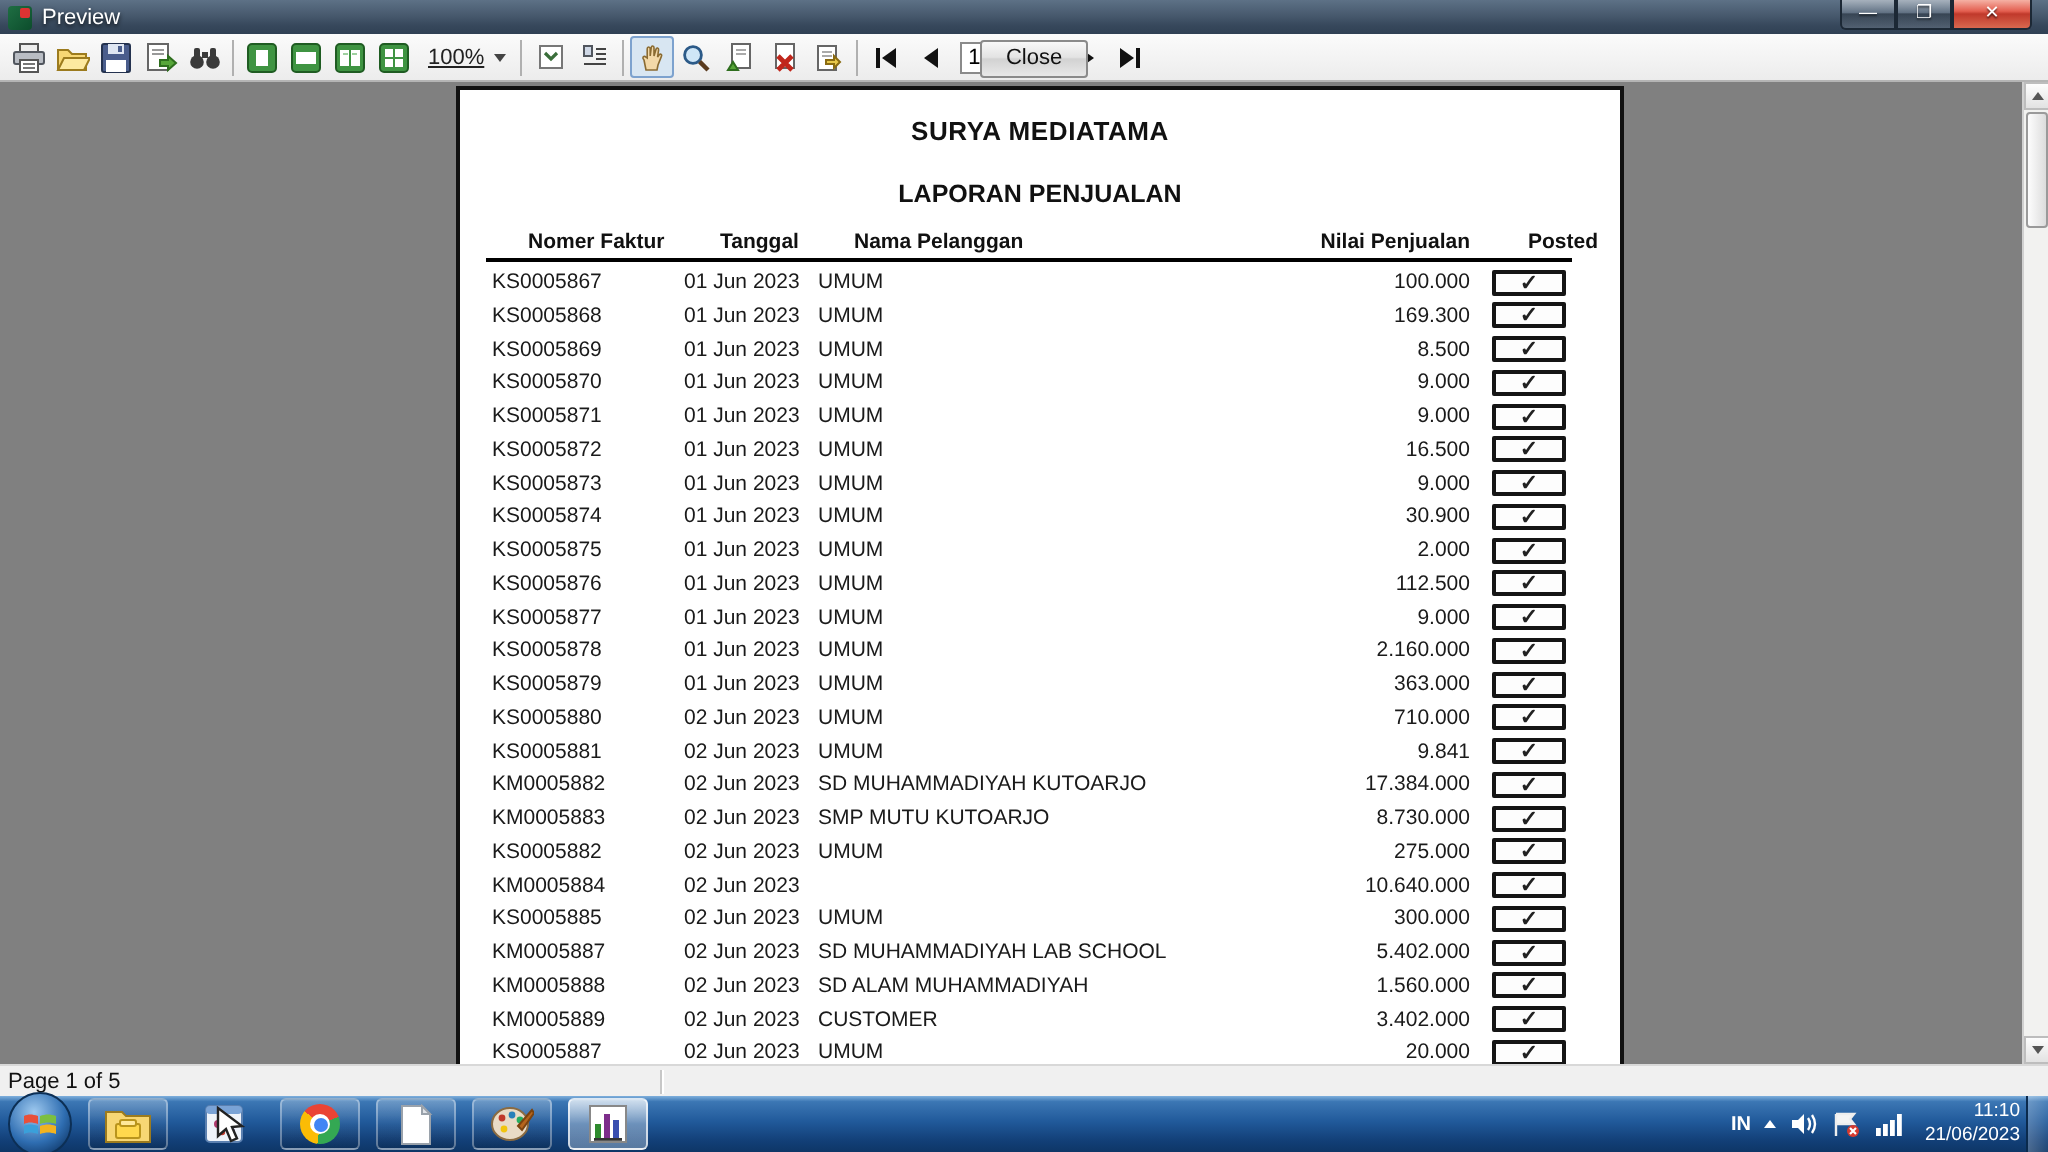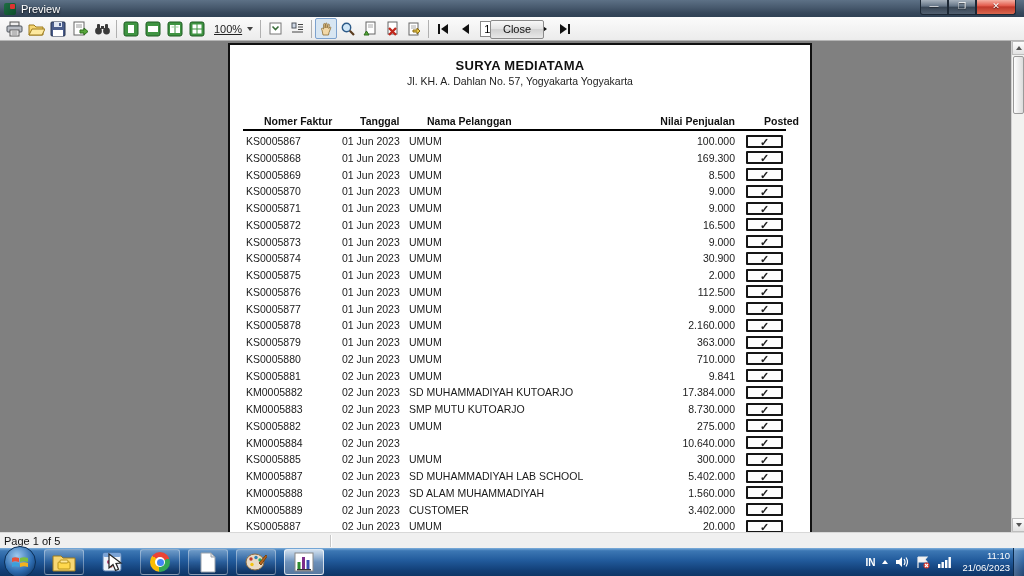--- a/index.html
+++ b/index.html
@@ -276,21 +276,21 @@
           <path d="M1 0 L8 5 L1 10 Z" fill="#111"></path>
           <rect x="9" y="0" width="2" height="10" fill="#111"></rect>
         </svg>
     </div>
     <div class="close-btn">Close</div>
   </div>
 
   <div class="preview">
     <div class="page">
       <div class="rpt-company">SURYA MEDIATAMA</div>
-      <div class="rpt-address">Jl. KH. A. Dahlan No. 57, Yogyakarta Yogyakarta</div>
+      <div class="rpt-title">LAPORAN PENJUALAN</div>
       <div class="col-hdr c-faktur">Nomer Faktur</div>
       <div class="col-hdr c-tanggal">Tanggal</div>
       <div class="col-hdr c-nama">Nama Pelanggan</div>
       <div class="col-hdr c-nilai" style="right:75px;">Nilai Penjualan</div>
       <div class="col-hdr" style="left:516px; width:38px; text-align:center;">Posted</div>
       <div class="hdr-line"></div>
       <div class="rows" id="rows">
   <div class="row">
     <span class="cell c-faktur">KS0005867</span>
     <span class="cell c-tanggal">01 Jun 2023</span>

